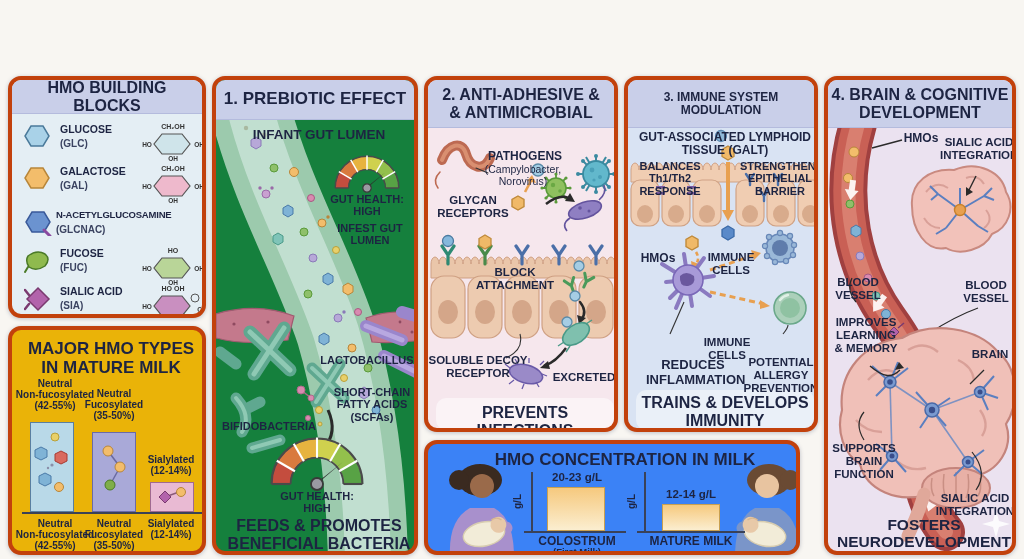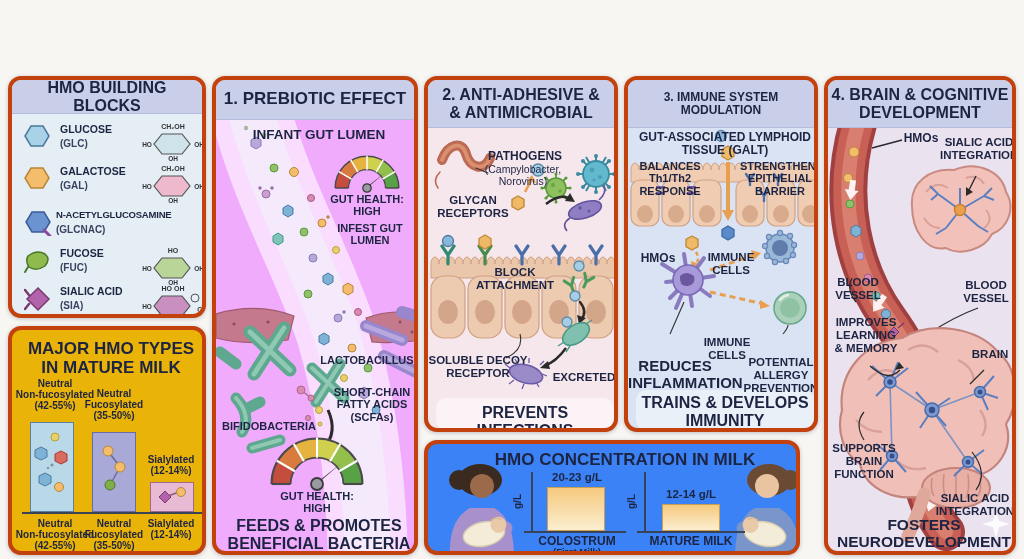--- a/index.html
+++ b/index.html
@@ -151,21 +151,21 @@
     <div class="lbl" style="left:0;top:188px;width:86px;font-size:10px">Neutral
 Non-fucosylated
 (42-55%)</div>
     <div class="lbl" style="left:58px;top:188px;width:88px;font-size:10px">Neutral
 Fucosylated
 (35-50%)</div>
     <div class="lbl" style="left:122px;top:188px;width:74px;font-size:10px">Sialylated
 (12-14%)</div>
   </section>
 
-  <section class="panel" style="left:212px;top:76px;width:206px;height:479px;background:#f0abfc">
+  <section class="panel" style="left:212px;top:76px;width:206px;height:479px;background:#15803d">
     <svg class="art" width="206" height="479" viewBox="0 0 206 479">
       <defs>
         <g id="gauge">
           <path d="M-24,0 A24,24 0 0 1 -20.8,-12" stroke="#c44d3e" stroke-width="12" fill="none"></path>
           <path d="M-20.8,-12 A24,24 0 0 1 -12,-20.8" stroke="#d97a3e" stroke-width="12" fill="none"></path>
           <path d="M-12,-20.8 A24,24 0 0 1 0,-24" stroke="#e7b33f" stroke-width="12" fill="none"></path>
           <path d="M0,-24 A24,24 0 0 1 12,-20.8" stroke="#cfd14e" stroke-width="12" fill="none"></path>
           <path d="M12,-20.8 A24,24 0 0 1 20.8,-12" stroke="#93c04c" stroke-width="12" fill="none"></path>
           <path d="M20.8,-12 A24,24 0 0 1 24,0" stroke="#58a245" stroke-width="12" fill="none"></path>
           <path d="M-30.3,0 A30.3,30.3 0 0 1 30.3,0" stroke="#4a4a4a" stroke-width="1.4" fill="none"></path>
@@ -548,21 +548,21 @@
 Th1/Th2
 RESPONSE</div>
     <div class="lbl" style="left:112px;top:80px;width:80px;font-size:11px">STRENGTHENS
 EPITHELIAL
 BARRIER</div>
     <div class="lbl" style="left:8px;top:172px;width:44px;font-size:12px">HMOs</div>
     <div class="lbl" style="left:74px;top:171px;width:58px;font-size:11.5px">IMMUNE
 CELLS</div>
     <div class="lbl" style="left:70px;top:256px;width:58px;font-size:11.5px">IMMUNE
 CELLS</div>
-    <div class="lbl" style="left:0;top:278px;width:94px;font-size:15px">REDUCES
+    <div class="lbl" style="left:18px;top:278px;width:94px;font-size:13px">REDUCES
 INFLAMMATION</div>
     <div class="lbl" style="left:114px;top:276px;width:78px;font-size:11.5px">POTENTIAL
 ALLERGY
 PREVENTION</div>
     <div class="lbl" style="left:7px;top:314px;width:180px;font-size:16px">TRAINS &amp; DEVELOPS
 IMMUNITY</div>
   </section>
 
   <section class="panel" style="left:824px;top:76px;width:192px;height:479px;background:#ebe2f0">
     <svg class="art" width="192" height="479" viewBox="0 0 192 479">

